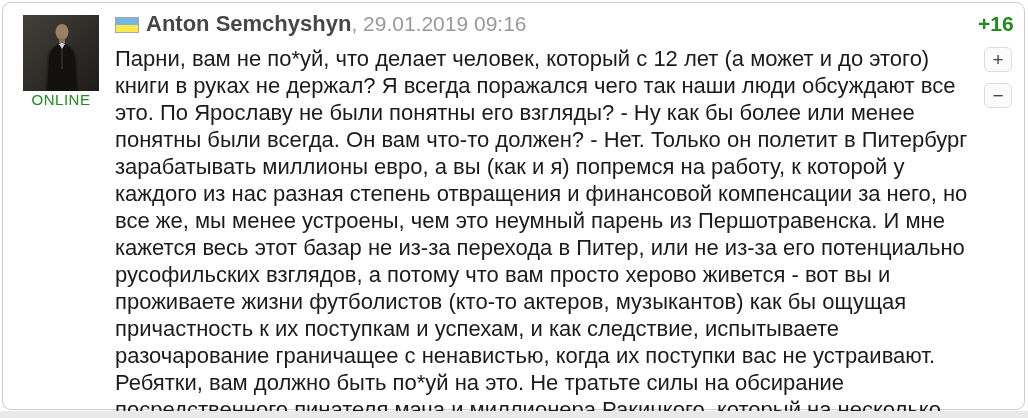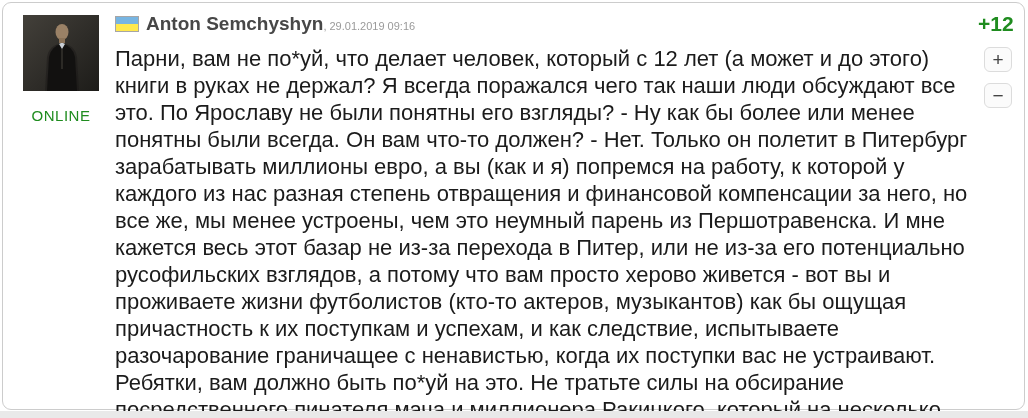--- a/index.html
+++ b/index.html
@@ -31,21 +31,21 @@
     width: 80px;
     text-align: center;
   }
   .avatar {
     width: 76px; height: 76px;
     margin: 0 auto;
     overflow: hidden;
     cursor: pointer;
   }
   .online {
-    margin-top: 16px;
+    margin-top: 0;
     font-size: 15px;
     color: #1f8c1f;
     letter-spacing: .5px;
   }
   
   .rating-col {
     position: absolute;
     right: 12px; top: 8px;
     width: 34px;
     text-align: right;
@@ -83,28 +83,28 @@
     display: inline-block;
     width: 24px; height: 16px;
     border: 1px solid #a6a6a6;
     vertical-align: -2px;
     margin-right: 7px;
     font-size: 0;
   }
   .flag-top    { display: block; width: 100%; height: 50%; background: #77b5e2; }
   .flag-bottom { display: block; width: 100%; height: 50%; background: #ffe94e; }
   .username {
-    font-size: 19px;
+    font-size: 22px;
     font-weight: bold;
     color: #474747;
     cursor: pointer;
     margin-top: 48px;
   }
   .date {
-    font-size: 11px;
+    font-size: 21px;
     color: #9a9a9a;
   }
   .comment {
     margin-top: 7px;
     width: 856px;
     font-size: 22px;
     line-height: 27px;
     color: #1b1b1b;
   }
   .footer {
@@ -147,21 +147,21 @@
         <path d="M22,76 L24,42 Q26,30 39,28 Q52,30 54,42 L56,76 Z" fill="#16151366"></path>
         <path d="M24,76 L26,42 Q28,31 39,29 Q50,31 52,42 L54,76 Z" fill="#121110"></path>
         <path d="M36,29 L39,34 L42,29 L40,28 L38,28 Z" fill="#c9cfd6"></path>
         <path d="M39,34 L39,54" stroke="#2c2a26" stroke-width="2"></path>
       </svg>
     </div>
     <div class="online">ONLINE</div>
   </div>
 
   <div class="rating-col">
-    <div class="rating-value">+12</div>
+    <div class="rating-value">+16</div>
     <button class="vote-btn">+</button>
     <button class="vote-btn">−</button>
   </div>
 
   <div class="content">
     <div class="header">
       <span class="flag-icon"><span class="flag-top"></span><span class="flag-bottom"></span></span><span class="username">Anton Semchyshyn</span><span class="date">, 29.01.2019 09:16</span>
     </div>
 
     <div class="comment">Парни, вам не по*уй, что делает человек, который с 12 лет (а может и до этого) книги в руках не держал? Я всегда поражался чего так наши люди обсуждают все это. По Ярославу не были понятны его взгляды? - Ну как бы более или менее понятны были всегда. Он вам что-то должен? - Нет. Только он полетит в Питербург зарабатывать миллионы евро, а вы (как и я) попремся на работу, к которой у каждого из нас разная степень отвращения и финансовой компенсации за него, но все же, мы менее устроены, чем это неумный парень из Першотравенска. И мне кажется весь этот базар не из-за перехода в Питер, или не из-за его потенциально русофильских взглядов, а потому что вам просто херово живется - вот вы и проживаете жизни футболистов (кто-то актеров, музыкантов) как бы ощущая причастность к их поступкам и успехам, и как следствие, испытываете разочарование граничащее с ненавистью, когда их поступки вас не устраивают. Ребятки, вам должно быть по*уй на это. Не тратьте силы на обсирание посредственного пинателя мача и миллионера Ракицкого, который на несколько лет перебрался жить в Питер. Ему-то по*уй на вас</div>

